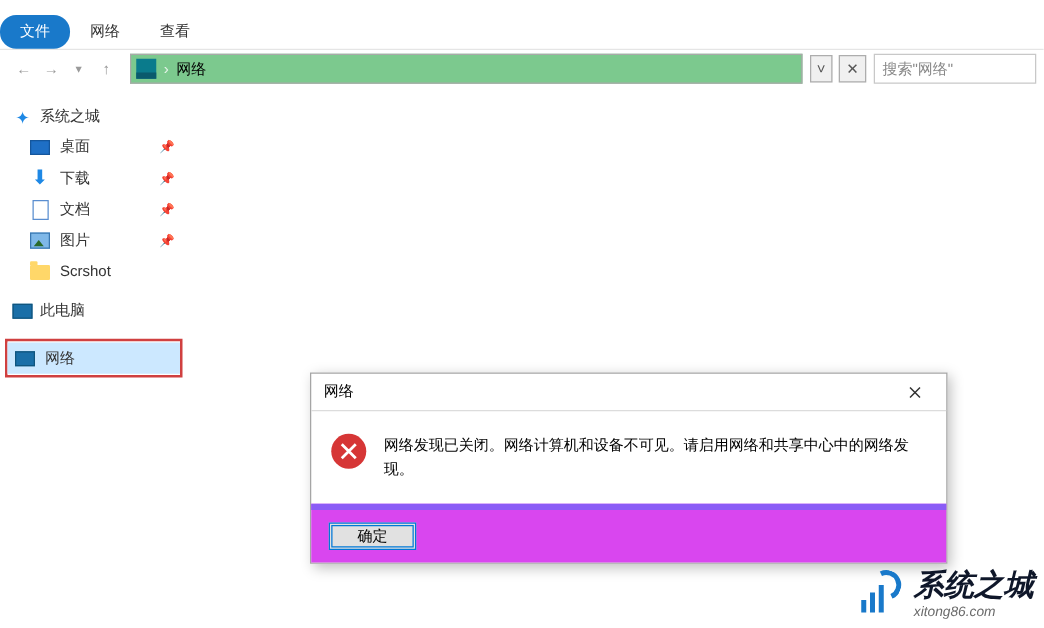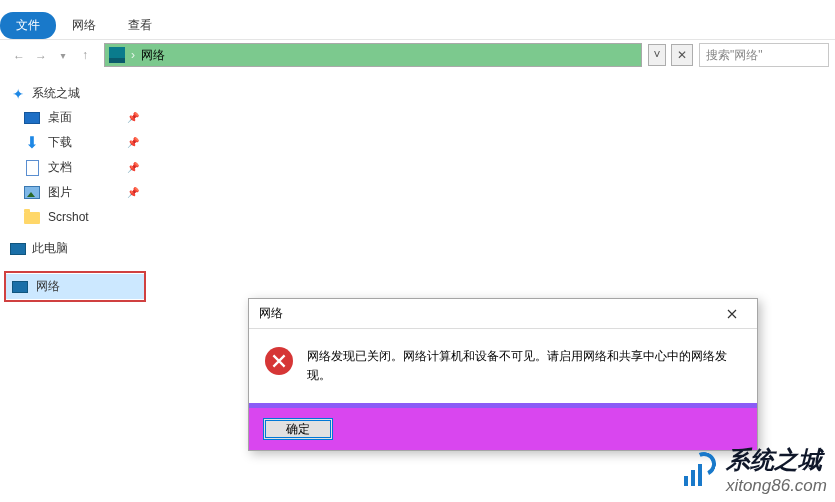--- a/index.html
+++ b/index.html
@@ -53,21 +53,21 @@
     
     .watermark { position: absolute; right: 8px; bottom: 6px; display: flex; align-items: center; gap: 8px;}
     .wm-icon { width: 40px; height: 40px; position: relative;}
     .wm-icon .bars { position:absolute; left:6px; bottom:4px; display:flex; gap:3px; align-items:flex-end;}
     .wm-icon .bars span { width:4px; background:#1979ca; display:block;}
     .wm-icon .bars span:nth-child(1){height:10px;}
     .wm-icon .bars span:nth-child(2){height:16px;}
     .wm-icon .bars span:nth-child(3){height:22px;}
     .wm-icon .arc { position:absolute; right:2px; top:2px; width:24px; height:24px; border:4px solid #1979ca; border-left-color:transparent; border-bottom-color:transparent; border-radius:50%; transform:rotate(20deg);}
     .wm-text-cn { font-size: 24px; font-weight: bold; color: #0f172a; font-style:italic;}
-    .wm-text-en { font-size: 17px; color: #6a6a6a; font-style:italic;text-align:right;}
+    .wm-text-en { font-size: 11px; color: #6a6a6a; font-style:italic;}
   </style>
 </head>
 <body>
 
 <div class="titlebar"></div>
 
 <div class="ribbon-tabs">
   <div class="ribbon-tab file">文件</div>
   <div class="ribbon-tab">网络</div>
   <div class="ribbon-tab">查看</div>

